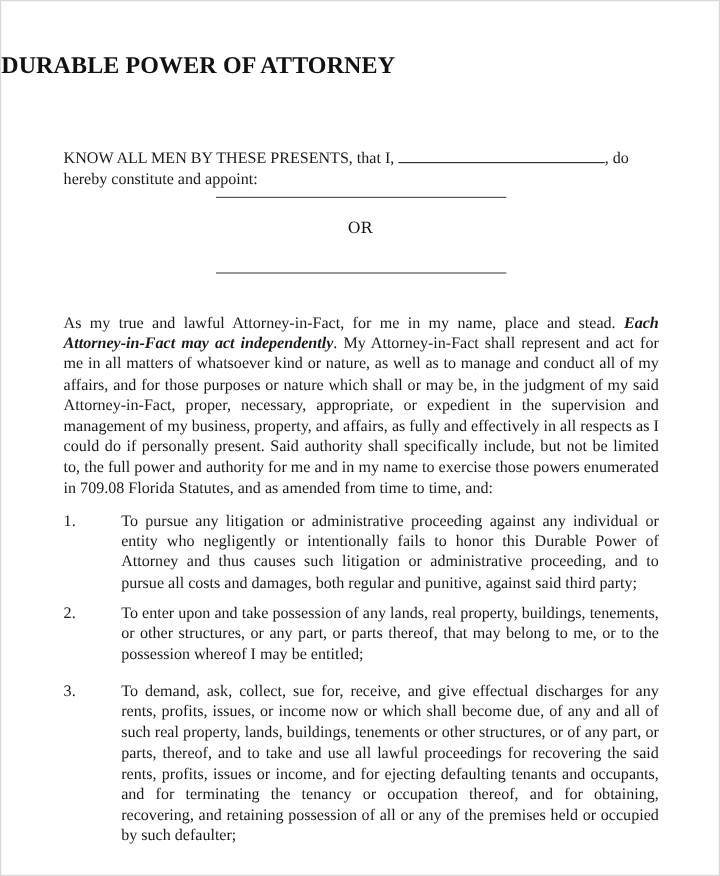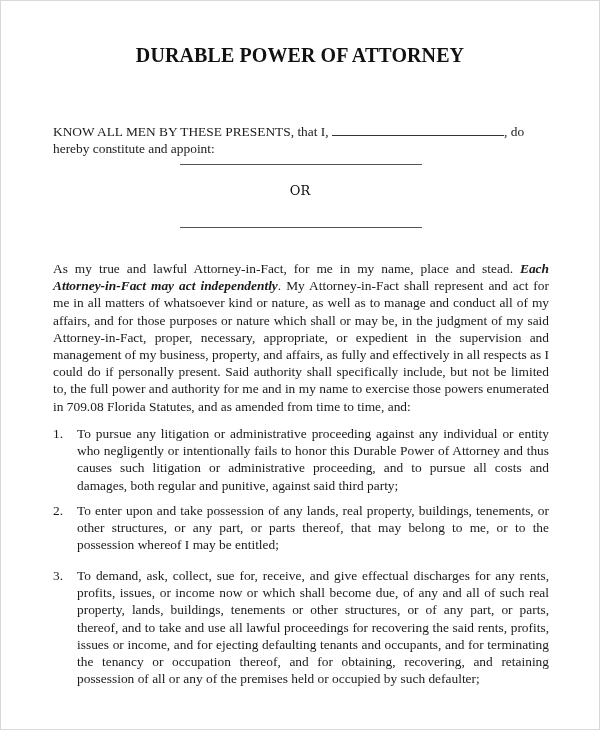--- a/index.html
+++ b/index.html
@@ -21,21 +21,21 @@
       color: #1a1a1a;
       font-family: "Liberation Serif", "DejaVu Serif", serif;
       font-size: 13.4px;
       line-height: 17.2px;
     }
     .title {
       position: absolute;
       left: 0;
       top: 46px;
       width: 598px;
-      text-align: center;
+      text-align: left;
       font-weight: bold;
       font-size: 20px;
       letter-spacing: 0.1px;
       color: #111;
     }
     .intro {
       position: absolute;
       left: 52px;
       top: 101px;
       width: 500px;
@@ -84,21 +84,21 @@
       left: 52px;
       width: 496px;
     }
     .item .num {
       position: absolute;
       left: 0;
       top: 0;
       width: 40px;
     }
     .item .text {
-      margin-left: 24px;
+      margin-left: 48px;
       text-align: justify;
     }
     .item1 { top: 424px; }
     .item2 { top: 501px; }
     .item3 { top: 566px; }
   </style>
 </head>
 <body>
 
 <div class="page">

